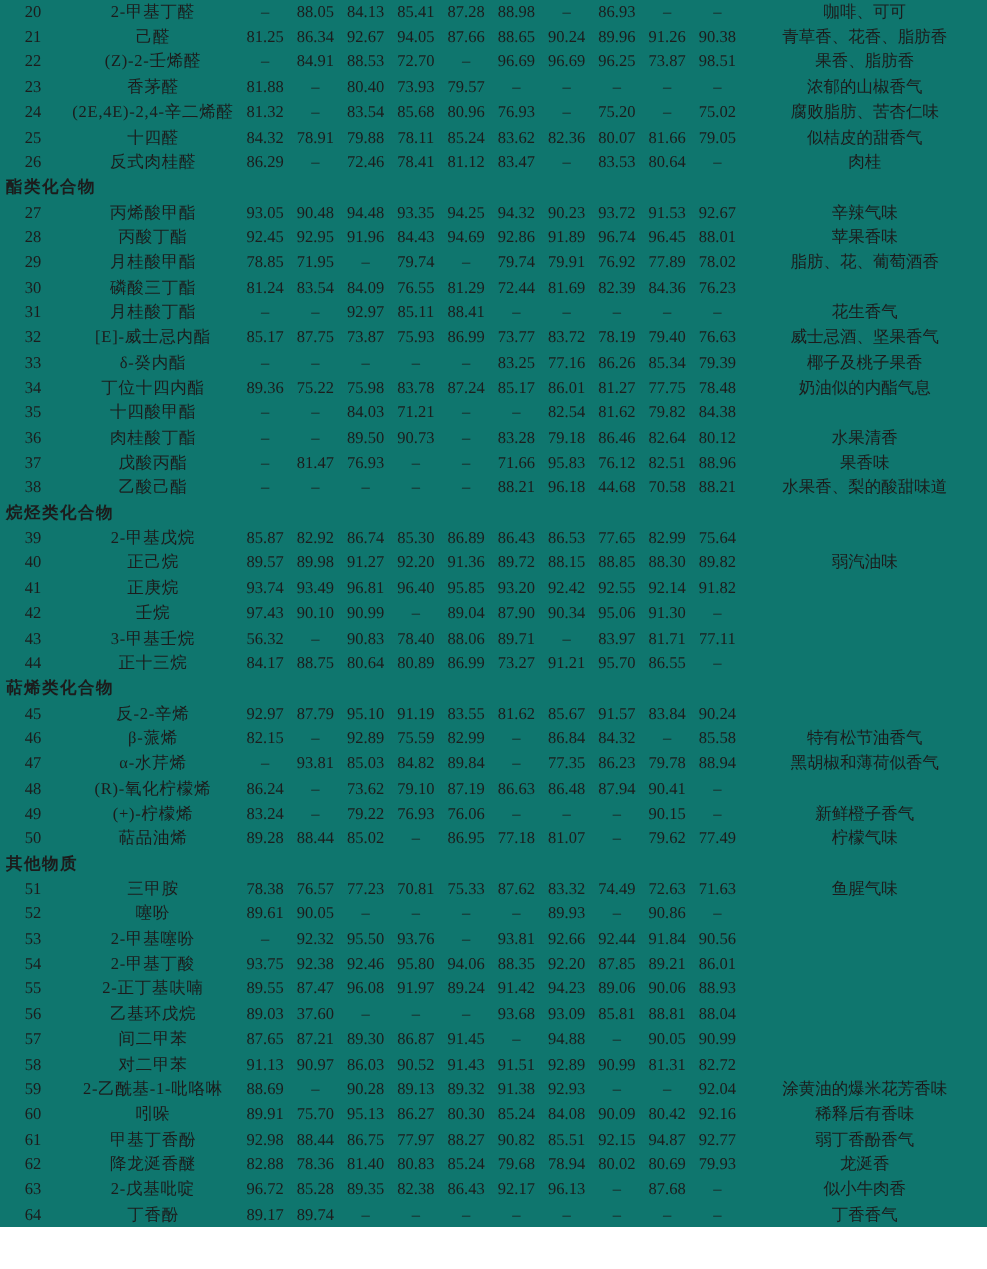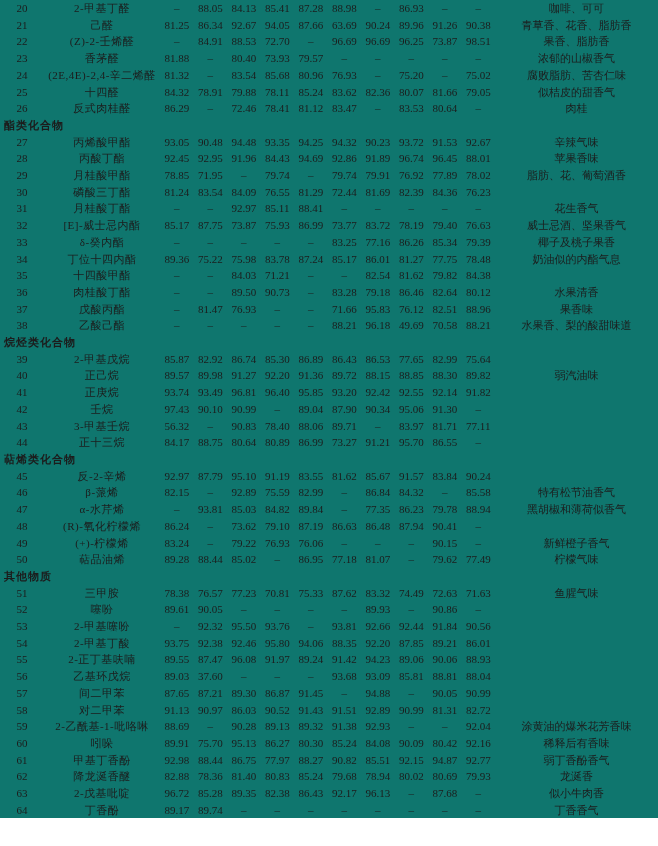--- a/index.html
+++ b/index.html
@@ -94,21 +94,21 @@
           <td class="aroma-cell">咖啡、可可</td>
         </tr>
         <tr>
           <td>21</td>
           <td class="name-cell">己醛</td>
           <td>81.25</td>
           <td>86.34</td>
           <td>92.67</td>
           <td>94.05</td>
           <td>87.66</td>
-          <td>63.69</td>
+          <td>88.65</td>
           <td>90.24</td>
           <td>89.96</td>
           <td>91.26</td>
           <td>90.38</td>
           <td class="aroma-cell">青草香、花香、脂肪香</td>
         </tr>
         <tr>
           <td>22</td>
           <td class="name-cell">(Z)-2-壬烯醛</td>
           <td>–</td>
@@ -354,21 +354,21 @@
         <tr>
           <td>38</td>
           <td class="name-cell">乙酸己酯</td>
           <td>–</td>
           <td>–</td>
           <td>–</td>
           <td>–</td>
           <td>–</td>
           <td>88.21</td>
           <td>96.18</td>
-          <td>49.69</td>
+          <td>44.68</td>
           <td>70.58</td>
           <td>88.21</td>
           <td class="aroma-cell">水果香、梨的酸甜味道</td>
         </tr>
         <tr class="section-row">
           <td colspan="13" class="section-cell">烷烃类化合物</td>
         </tr>
         <tr>
           <td>39</td>
           <td class="name-cell">2-甲基戊烷</td>

